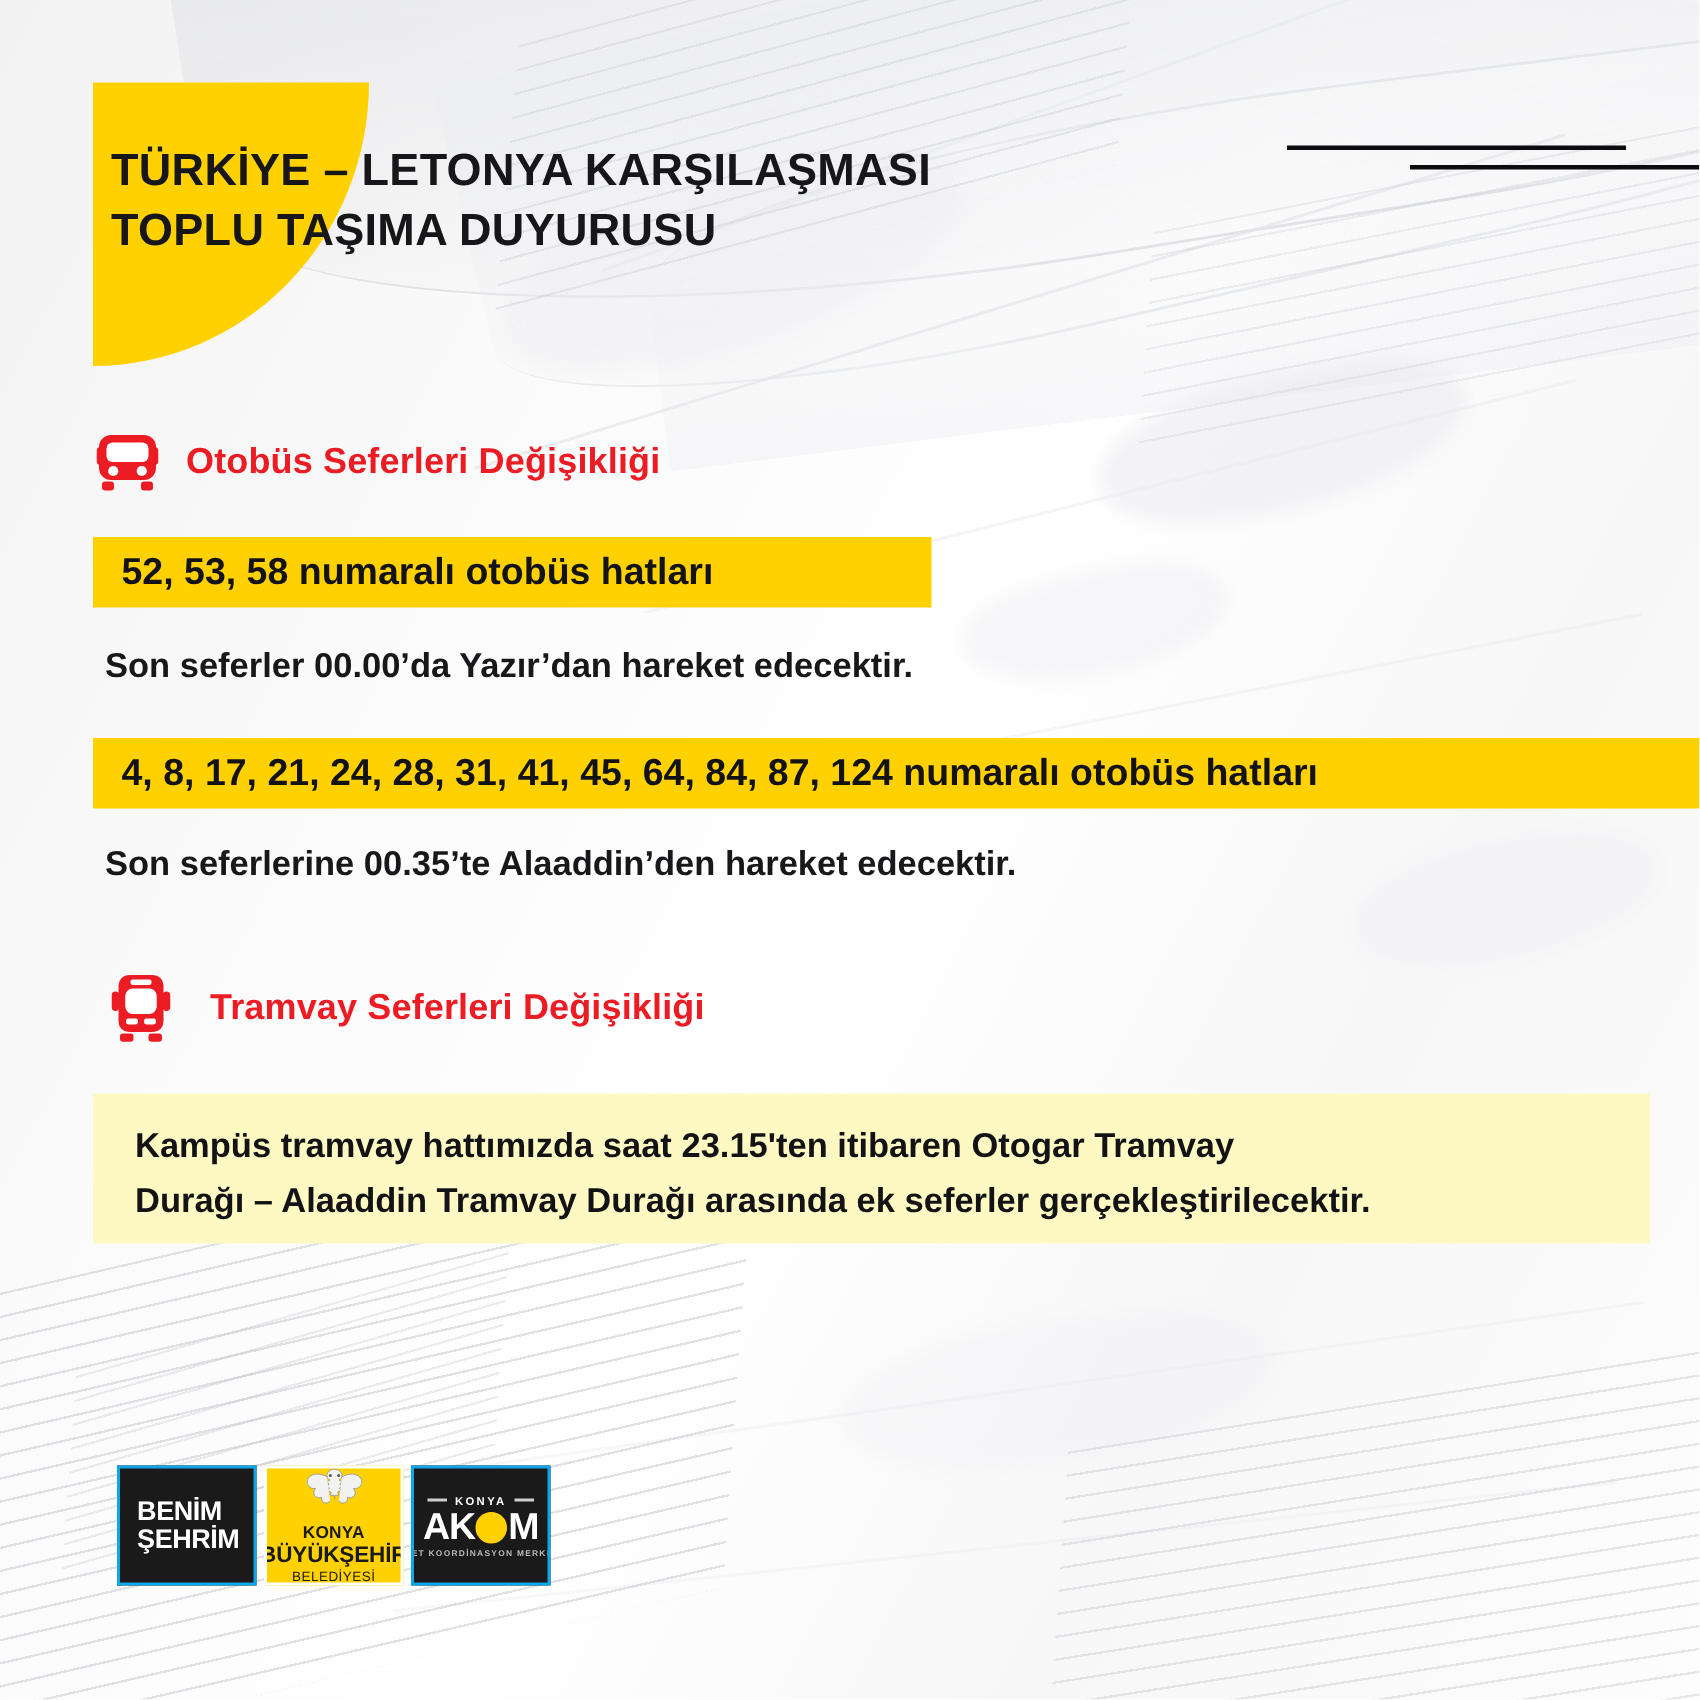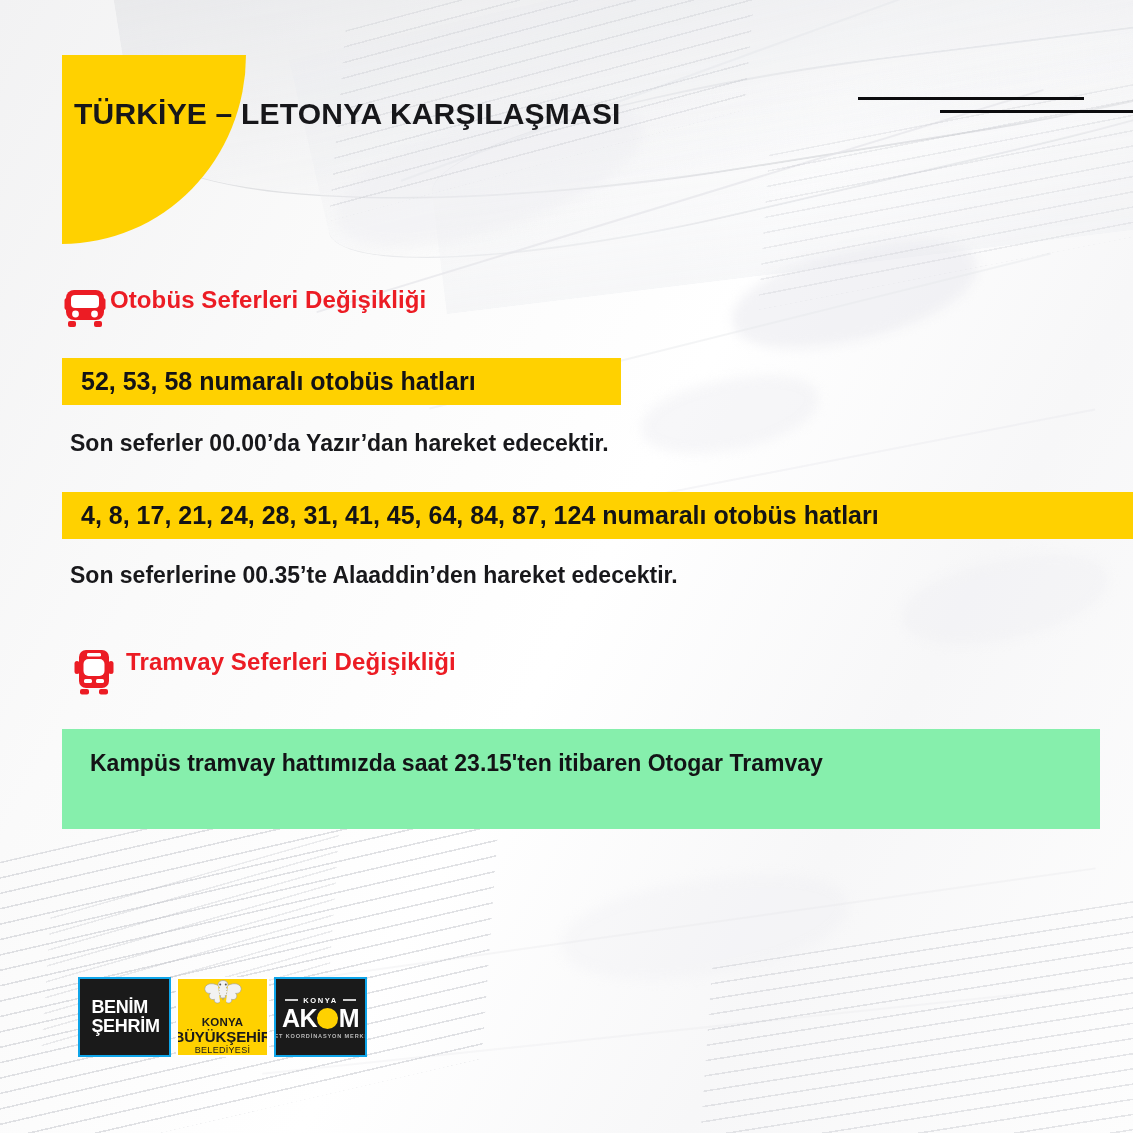--- a/index.html
+++ b/index.html
@@ -133,20 +133,22 @@
     background: #0c0c0e;
     height: 3px;
   }
   .rule-1 { left: 858px; top: 97px;  width: 226px; }
   .rule-2 { left: 940px; top: 110px; width: 193px; }
 
   
   .section-head {
     position: absolute;
     display: flex;
+    align-items: center;
+    gap: 14px;
   }
   .section-head .label {
     color: #EC1C24;
     font-size: 24px;
     font-weight: 700;
     letter-spacing: .1px;
     white-space: nowrap;
   }
   .head-bus  { left: 64px;  top: 286px; }
   .head-tram { left: 74px;  top: 648px; }
@@ -187,21 +189,21 @@
   .note-1 { left: 70px; top: 430px; }
   .note-2 { left: 70px; top: 562px; }
 
   
   .tram-box {
     position: absolute;
     left: 62px;
     top: 729px;
     width: 1038px;
     height: 100px;
-    background: #86efac;
+    background: #fef9c3;
     padding: 16px 24px 0 28px;
     box-sizing: border-box;
   }
   .tram-line {
     color: #131316;
     font-size: 23px;
     font-weight: 600;
     line-height: 1.62;
     white-space: nowrap;
   }
@@ -314,20 +316,21 @@
     <div class="truss t4"></div>
     <div class="truss t1"></div>
     <div class="truss t5"></div>
     <div class="truss t2"></div>
   </div>
 
   <div class="header-badge"></div>
 
   <div class="title-block">
     <div class="title-line">TÜRKİYE – LETONYA KARŞILAŞMASI</div>
+    <div class="title-line">TOPLU TAŞIMA DUYURUSU</div>
   </div>
 
   <div class="rule rule-1"></div>
   <div class="rule rule-2"></div>
 
   <div class="section-head head-bus">
     <span>
       <svg class="icon-svg" width="46" height="44" viewBox="0 0 46 44" aria-hidden="true">
         <rect x="2" y="4" width="38" height="30" rx="8" fill="#EC1C24"></rect>
         <rect x="7" y="9" width="28" height="13" rx="4" fill="#ffffff"></rect>
@@ -364,20 +367,21 @@
         <rect x="22" y="31" width="8" height="4" rx="1.6" fill="#ffffff"></rect>
         <rect x="6" y="41" width="9" height="5.5" rx="2" fill="#EC1C24"></rect>
         <rect x="25" y="41" width="9" height="5.5" rx="2" fill="#EC1C24"></rect>
       </svg>
     </span>
     <span class="label">Tramvay Seferleri Değişikliği</span>
   </div>
 
   <div class="tram-box">
     <div class="tram-line">Kampüs tramvay hattımızda saat 23.15'ten itibaren Otogar Tramvay</div>
+    <div class="tram-line">Durağı – Alaaddin Tramvay Durağı arasında ek seferler gerçekleştirilecektir.</div>
   </div>
 
   <div class="logos">
 
     <div class="logo logo-dark">
       <div class="benim-wrap">
         <div>BENİM</div>
         <div>ŞEHRİM</div>
       </div>
     </div>

